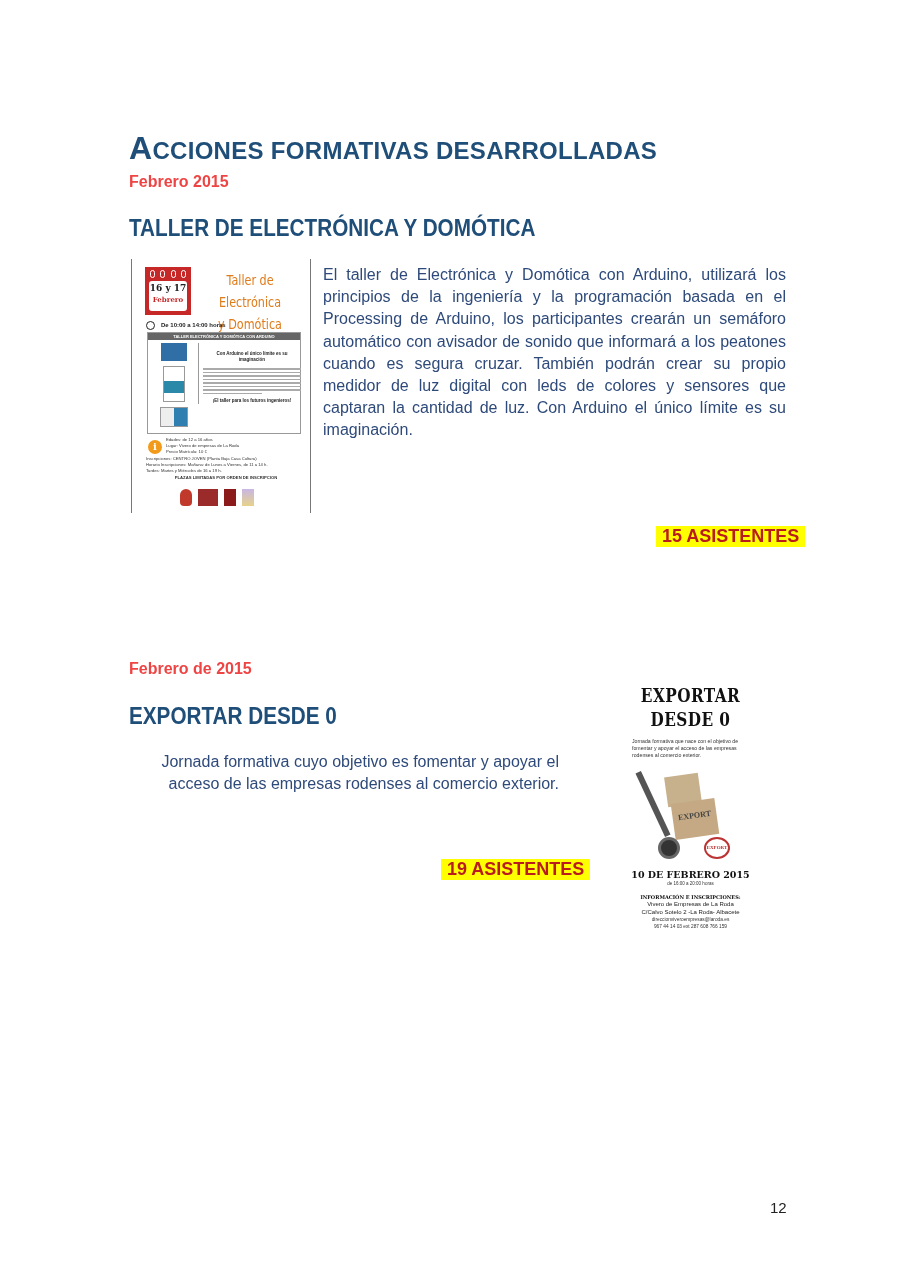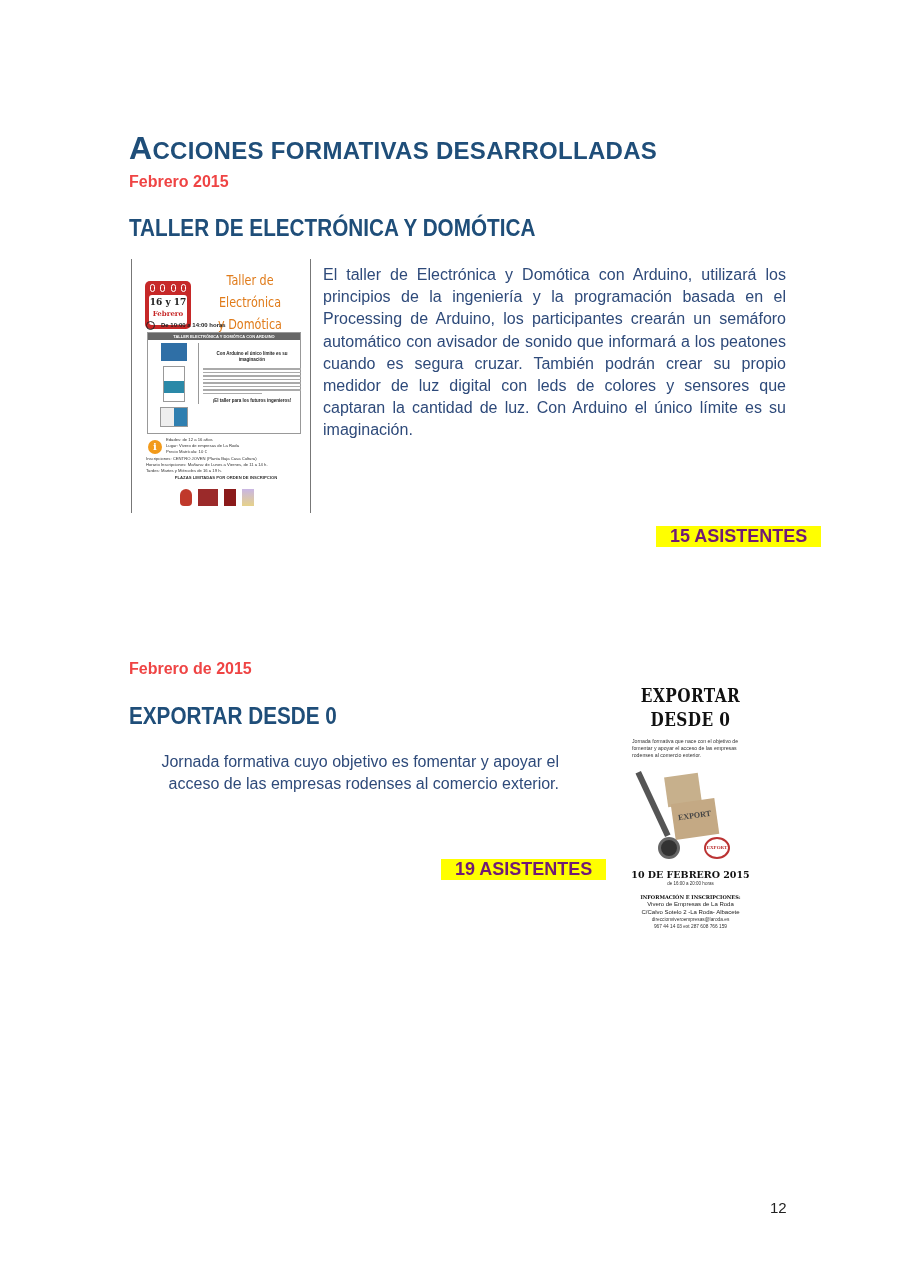--- a/index.html
+++ b/index.html
@@ -5,26 +5,26 @@
   html, body { margin: 0; padding: 0; background: #ffffff; }
   body { width: 906px; height: 1280px; position: relative; overflow: hidden;
          font-family: "Liberation Sans", sans-serif; color: #1f3864; }
   .abs { position: absolute; }
   .main-title { left: 129px; top: 111px; font-size: 29px; font-weight: bold; color: #1f4e79; letter-spacing: 0.3px; white-space: nowrap; }
   .main-title .big { font-size: 32px; }
   .main-title .sc { font-size: 24px; }
   .date { font-size: 16px; font-weight: bold; color: #ef4444; }
   .event-title { font-size: 23px; font-weight: bold; color: #1f4e79; transform: scaleX(0.9); transform-origin: left center; white-space: nowrap; }
   .body-text { font-size: 16px; line-height: 22.2px; color: #2e4a7a; text-align: justify; }
-  .attendees { font-size: 18px; font-weight: bold; color: #701a75; background: #ffff00; padding: 0 14px; white-space: nowrap; }
+  .attendees { font-size: 18px; font-weight: bold; color: #b91c1c; background: #ffff00; padding: 0 6px; white-space: nowrap; }
   .page-num { left: 770px; top: 1186px; font-size: 15px; color: #222; margin-top: 13px; }
 
   
   .poster1 { left: 131px; top: 259px; width: 178px; height: 254px; border-left: 1px solid #777; border-right: 1px solid #777; background: #fff; font-family: "Liberation Sans", sans-serif; }
-  .p1-cal { position: absolute; left: 13px; top: 22px; width: 46px; height: 48px; background: #c62828; border-radius: 5px; }
+  .p1-cal { position: absolute; left: 13px; top: 8px; width: 46px; height: 48px; background: #c62828; border-radius: 0; }
   .p1-cal .rings { position: absolute; left: 5px; top: 3px; width: 36px; height: 8px; display: flex; justify-content: space-between; }
   .p1-cal .rings span { width: 5px; height: 8px; border: 1.5px solid #fff; border-radius: 3px; box-sizing: border-box; }
   .p1-cal .face { position: absolute; left: 4px; top: 14px; width: 38px; height: 30px; background: #fff; border-radius: 3px; text-align: center; font-family: "DejaVu Serif", serif; font-weight: bold; color: #222; }
   .p1-cal .face .d { font-size: 9px; line-height: 14px; }
   .p1-cal .face .m { font-size: 7px; line-height: 10px; color: #c62828; }
   .p1-title { position: absolute; left: 62px; top: 10px; width: 112px; text-align: center; color: #e07b1a; font-size: 14px; line-height: 22px; font-family: "DejaVu Sans", sans-serif; transform: scaleX(0.8); transform-origin: center; }
   .p1-time { position: absolute; left: 14px; top: 62px; font-size: 6px; font-weight: bold; color: #222; }
   .p1-time .clock { display: inline-block; width: 7px; height: 7px; border: 1px solid #222; border-radius: 50%; vertical-align: middle; margin-right: 6px; }
   .p1-box { position: absolute; left: 15px; top: 73px; width: 152px; height: 100px; border: 1px solid #999; }
   .p1-box .bar { height: 7px; background: #666; color: #fff; font-size: 4px; font-weight: bold; text-align: center; line-height: 7px; white-space: nowrap; overflow: hidden; }

